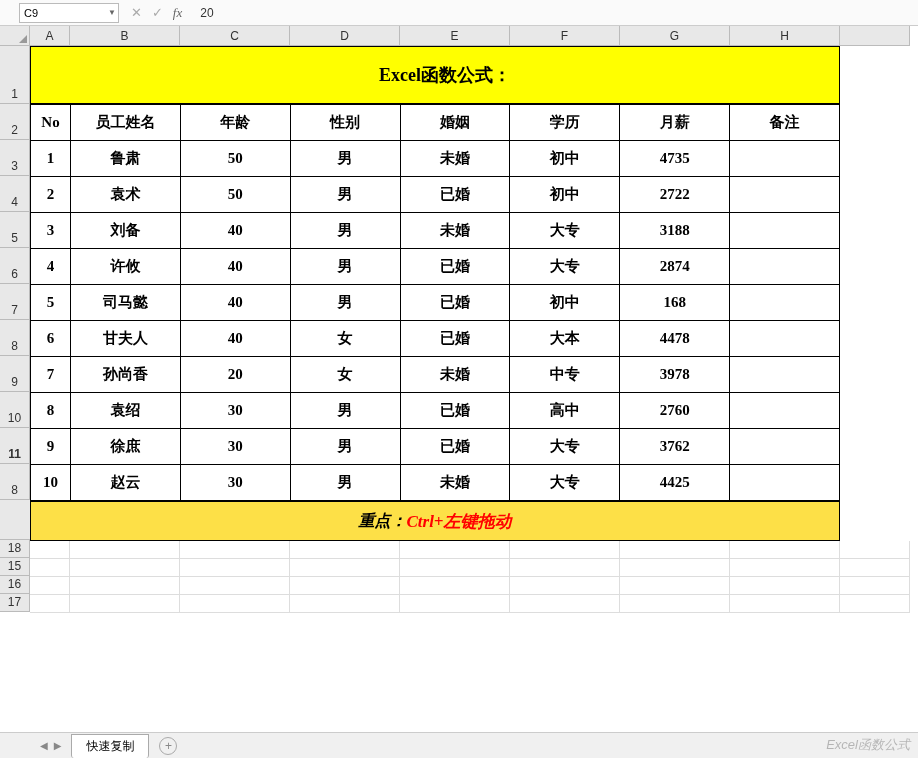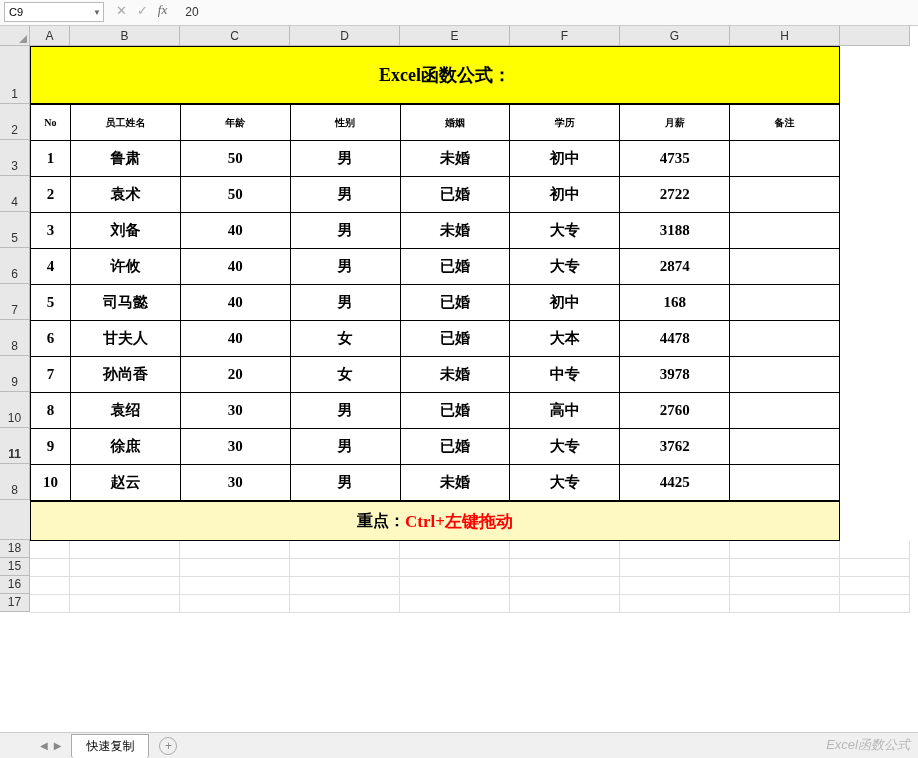--- a/index.html
+++ b/index.html
@@ -1,18 +1,18 @@
 <!DOCTYPE html>
 <html><head>
 <meta charset="utf-8">
 <style>
 * { box-sizing: border-box; margin: 0; padding: 0; }
 body { font-family: Arial, "Microsoft YaHei", sans-serif; font-size: 12px; background: #fff; width: 918px; height: 758px; overflow: hidden; position: relative; }
 
-.formula-bar { height: 26px; display: flex; align-items: flex-start; border-bottom: 1px solid #ccc; background: #fafafa; padding: 2px 4px; gap: 6px; }
+.formula-bar { height: 26px; display: flex; align-items: center; border-bottom: 1px solid #ccc; background: #fafafa; padding: 2px 19px; gap: 6px; }
 .name-box { width: 100px; height: 20px; border: 1px solid #bbb; background: #fff; display: flex; align-items: center; padding: 0 4px; font-size: 11px; position: relative; }
 .name-box .dd { position: absolute; right: 2px; font-size: 8px; color: #666; }
 .fb-icons { display: flex; align-items: center; gap: 10px; color: #aaa; font-size: 13px; padding: 0 6px; }
 .fx { font-style: italic; font-family: "Times New Roman", serif; color: #666; font-size: 13px; }
 .formula-input { flex: 1; height: 20px; border: none; background: transparent; padding: 0 6px; font-size: 12px; outline: none; color: #333; }
 
 .grid-wrap { position: relative; height: 700px; overflow: hidden; }
 .corner { position: absolute; left: 0; top: 0; width: 30px; height: 20px; background: #e8e8e8; border-right: 1px solid #bbb; border-bottom: 1px solid #bbb; }
 .corner::after { content: ""; position: absolute; right: 2px; bottom: 2px; width: 0; height: 0; border-style: solid; border-width: 0 0 8px 8px; border-color: transparent transparent #999 transparent; }
 
@@ -24,24 +24,24 @@
 .cells { position: absolute; left: 30px; top: 20px; }
 .row { display: flex; }
 .cell { border-right: 1px solid #ddd; border-bottom: 1px solid #ddd; background: #fff; display: flex; align-items: center; justify-content: center; }
 
 .title-row { background: #ffff00; border: 1.5px solid #000; height: 58px; display: flex; align-items: center; justify-content: center; }
 .title-black { font-weight: bold; font-size: 18px; color: #000; font-family: "SimSun", serif; }
 .title-red { font-weight: bold; font-size: 18px; color: #ff0000; font-family: "SimSun", serif; }
 
 .data-table { border-collapse: collapse; }
 .data-table td, .data-table th { border: 1.5px solid #000; text-align: center; font-family: "SimSun", "Times New Roman", serif; font-weight: bold; background: #fff; vertical-align: middle; }
-.data-table th { font-size: 10px; height: 36px; text-align: center; }
+.data-table th { font-size: 15px; height: 36px; text-align: center; }
 .data-table td { font-size: 15px; height: 36px; }
 
-.footer-row { background: #fef9c3; border: 1.5px solid #000; height: 40px; display: flex; align-items: center; justify-content: center; }
+.footer-row { background: #fde047; border: 1.5px solid #000; height: 40px; display: flex; align-items: center; justify-content: center; font-style: italic; }
 .footer-black { font-weight: bold; font-size: 16px; color: #000; font-family: "SimSun", serif; }
 .footer-red { font-weight: bold; font-size: 17px; color: #ff0000; font-family: "SimSun", serif; }
 
 .empty-rows .row .cell { height: 18px; }
 
 .sheet-tabs { position: absolute; bottom: 0; left: 0; right: 0; height: 26px; background: #f0f0f0; border-top: 1px solid #ccc; display: flex; align-items: center; padding-left: 30px; }
 .sheet-nav { display: flex; gap: 6px; color: #888; font-size: 10px; padding: 0 10px; }
 .sheet-tab { background: #fff; border: 1px solid #aaa; border-bottom: none; padding: 3px 14px; font-size: 12px; margin-right: 2px; border-radius: 0 0 3px 3px; }
 .add-sheet { width: 18px; height: 18px; border: 1px solid #aaa; border-radius: 50%; display: inline-flex; align-items: center; justify-content: center; color: #888; font-size: 12px; margin-left: 8px; }
 .watermark { position: absolute; right: 8px; bottom: 4px; color: rgba(0,0,0,0.25); font-size: 13px; font-style: italic; }

